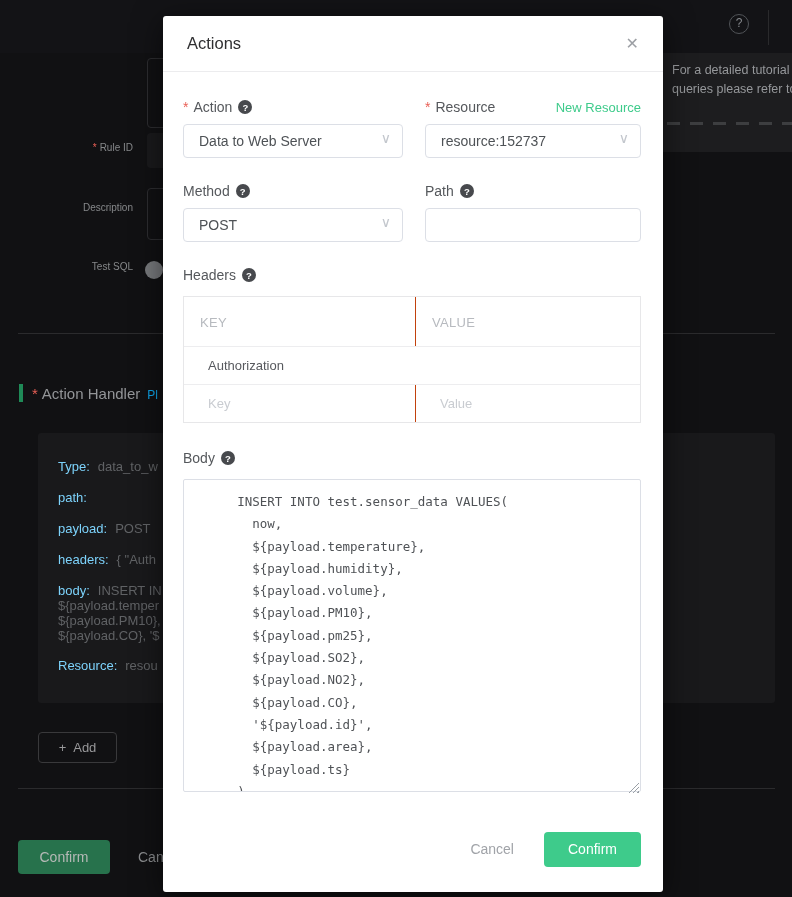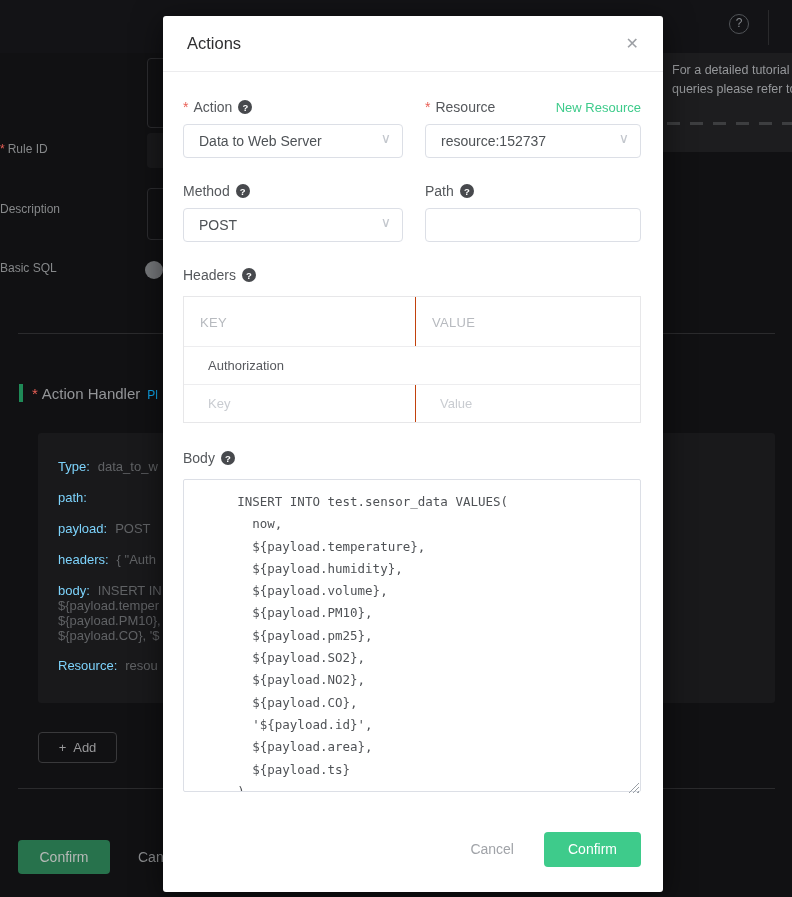--- a/index.html
+++ b/index.html
@@ -14,21 +14,21 @@
   .bg-header { position:absolute; left:0; top:0; width:792px; height:53px; background:var(--header_bg,#131316); }
   .bg-help-circle { position:absolute; left:729px; top:14px; width:20px; height:20px; border:1.5px solid #515458;
     border-radius:50%; color:#85888c; font-size:12px; line-height:17px; text-align:center; }
   .bg-header-divider { position:absolute; left:768px; top:10px; width:1px; height:35px; background:#2a2a2c; }
 
   .bg-right-panel { position:absolute; left:400px; right:0; top:53px; height:99px; background:#1d1d1f; }
   .bg-tutorial { position:absolute; left:672px; top:61px; font-size:12.5px; line-height:19px; color:#96989b; white-space:nowrap; }
   .bg-dashes { position:absolute; left:667px; top:122px; width:125px; height:3px;
     background:repeating-linear-gradient(90deg,#3d3e40 0 13px, transparent 13px 23px); }
 
-  .bg-label { position:absolute; left:0; width:133px; text-align:left; font-size:12px; color:#86888a; }
+  .bg-label { position:absolute; left:0; width:133px; text-align:right; font-size:10px; color:#86888a; }
   .bg-label .req { color:var(--asterisk_red,#c4584f); margin-right:3px; }
 
   .bg-sql-box { position:absolute; left:147px; top:58px; width:60px; height:70px; border:1px solid #2d2d30; border-radius:4px; }
   .bg-ruleid-input { position:absolute; left:147px; top:133px; width:60px; height:35px; background:#1a1a1c; border-radius:4px; }
   .bg-desc-box { position:absolute; left:147px; top:188px; width:60px; height:52px; border:1px solid #2d2d30; border-radius:4px; }
   .bg-toggle-knob { position:absolute; left:145px; top:261px; width:18px; height:18px; border-radius:50%; background:#77797c; }
 
   .bg-divider { position:absolute; left:18px; right:17px; height:1px; background:#2b2b2d; }
 
   .bg-section-head { position:absolute; left:19px; top:384px; display:flex; align-items:center; }
@@ -115,21 +115,21 @@
   <span class="req">*</span><span>Rule ID</span>
 </div>
 <div class="bg-ruleid-input"></div>
 
 <div class="bg-label" style="top:202px;">
   <span>Description</span>
 </div>
 <div class="bg-desc-box"></div>
 
 <div class="bg-label" style="top:261px;">
-  <span>Basic SQL</span>
+  <span>Test SQL</span>
 </div>
 <div class="bg-toggle-knob"></div>
 
 <div class="bg-divider" style="top:333px;"></div>
 
 <div class="bg-section-head">
   <span class="bg-green-bar"></span>
   <span class="req">*</span>
   <span class="bg-section-title">Action Handler</span>
   <span class="bg-section-hint">Pl</span>

